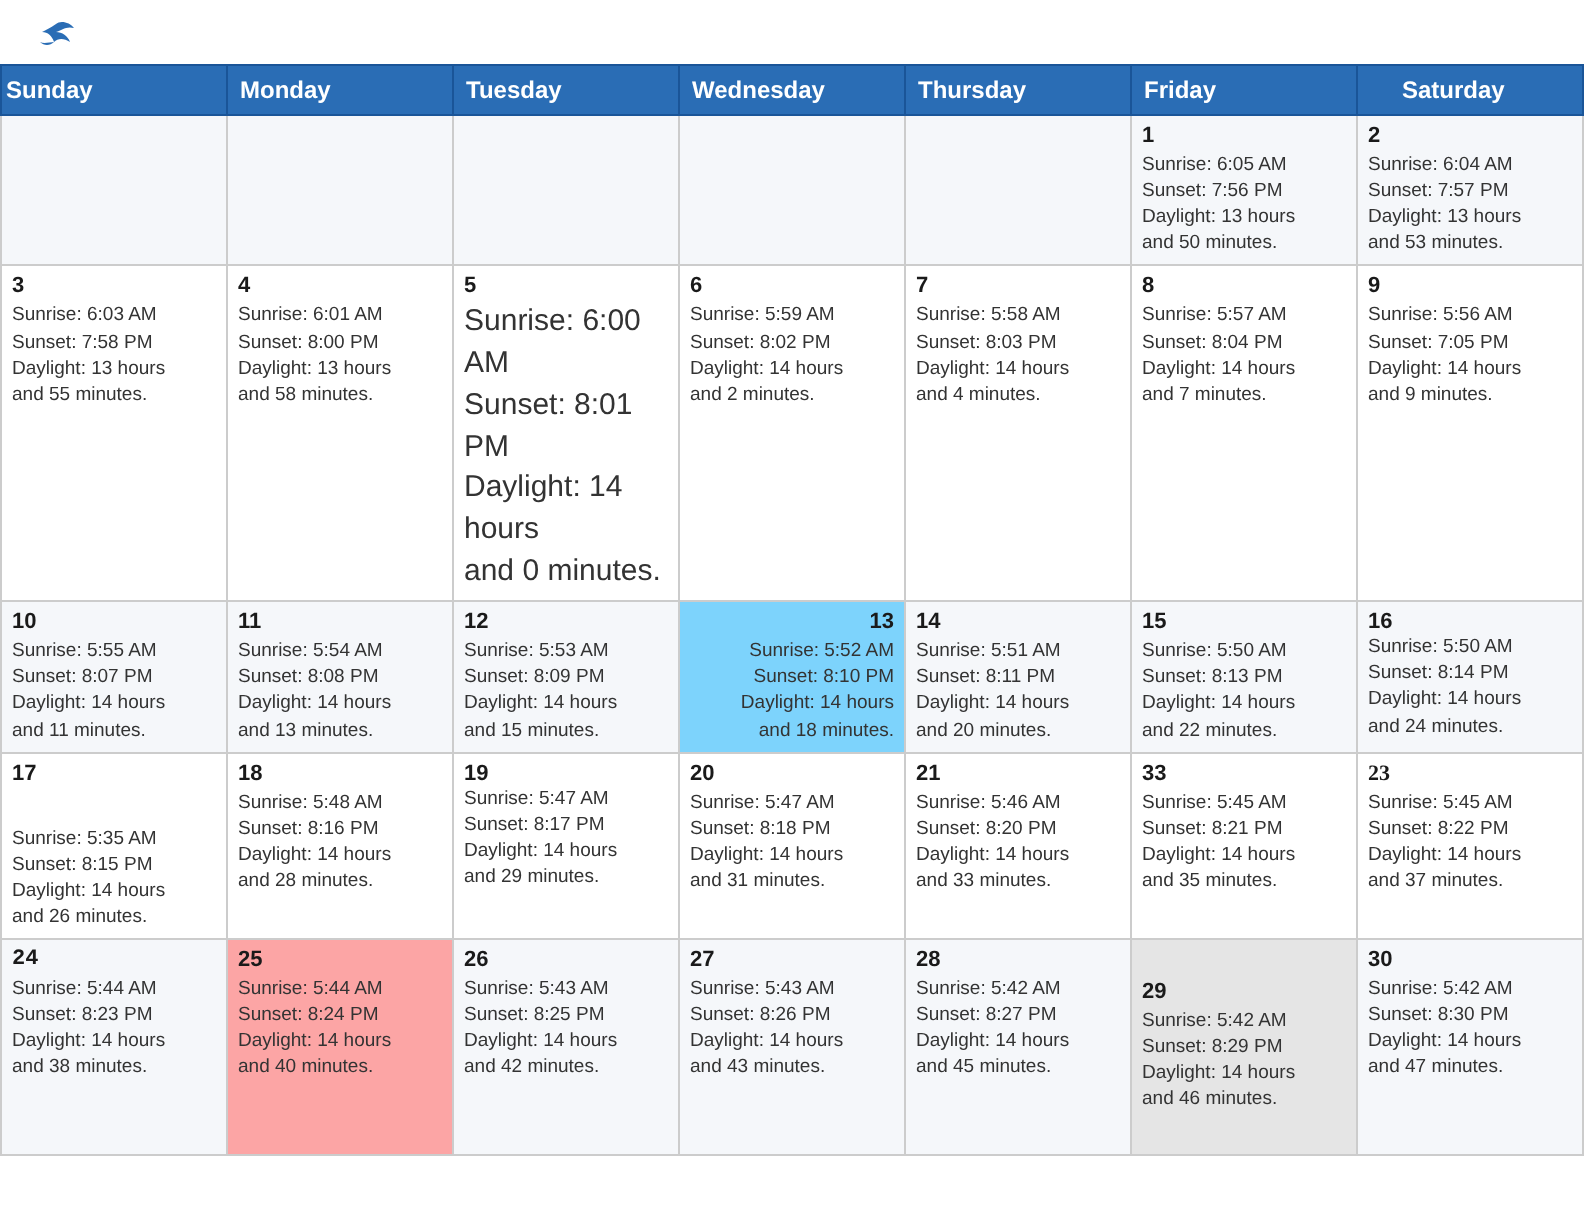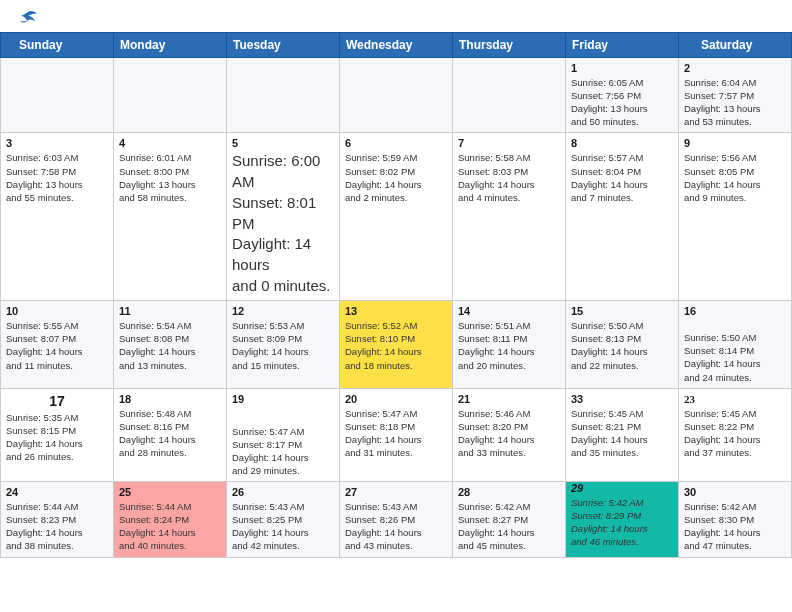--- a/index.html
+++ b/index.html
@@ -21,21 +21,21 @@
   </div>
   <div style="text-align:right;">
     <div style="font-size:36px;font-weight:bold;color:#1a1a1a;font-family:Arial,sans-serif;line-height:1.1;"></div>
     <div style="font-size:13px;color:#333;margin-top:2px;font-family:Arial,sans-serif;"></div>
   </div>
 </div>
 
 <table style="width:100%;border-collapse:collapse;margin:4px 0 0 0;table-layout:fixed;">
   <thead>
     <tr>
-    <th style="background: rgb(42, 109, 181); color: rgb(255, 255, 255); font-size: 12px; font-weight: bold; text-align: left; padding: 5px 18px; border: 1px solid rgb(26, 85, 152);">Sunday</th>
+    <th style="background: rgb(42, 109, 181); color: rgb(255, 255, 255); font-size: 12px; font-weight: bold; text-align: left; padding: 5px 2px; border: 1px solid rgb(26, 85, 152);">Sunday</th>
         <th style="background: rgb(42, 109, 181); color: rgb(255, 255, 255); font-size: 12px; font-weight: bold; text-align: left; padding: 5px 6px; border: 1px solid rgb(26, 85, 152);">Monday</th>
         <th style="background: rgb(42, 109, 181); color: rgb(255, 255, 255); font-size: 12px; font-weight: bold; text-align: left; padding: 5px 6px; border: 1px solid rgb(26, 85, 152);">Tuesday</th>
         <th style="background: rgb(42, 109, 181); color: rgb(255, 255, 255); font-size: 12px; font-weight: bold; text-align: left; padding: 5px 6px; border: 1px solid rgb(26, 85, 152);">Wednesday</th>
         <th style="background: rgb(42, 109, 181); color: rgb(255, 255, 255); font-size: 12px; font-weight: bold; text-align: left; padding: 5px 6px; border: 1px solid rgb(26, 85, 152);">Thursday</th>
         <th style="background: rgb(42, 109, 181); color: rgb(255, 255, 255); font-size: 12px; font-weight: bold; text-align: left; padding: 5px 6px; border: 1px solid rgb(26, 85, 152);">Friday</th>
         <th style="background: rgb(42, 109, 181); color: rgb(255, 255, 255); font-size: 12px; font-weight: bold; text-align: left; padding: 5px 22px; border: 1px solid rgb(26, 85, 152);">Saturday</th>
       </tr>
   </thead>
   <tbody id="calendar-body">
   <tr>
@@ -98,21 +98,21 @@
         <td style="border: 1px solid rgb(204, 204, 204); vertical-align: top; padding: 4px 5px; font-size: 10px; color: rgb(51, 51, 51); width: 113px; min-height: 72px; background: rgb(255, 255, 255);">
           <span style="font-size: 11px; font-weight: bold; color: rgb(26, 26, 26); display: block; margin-bottom: 2px; font-family: Arial, sans-serif;">8</span>
           <div style="font-size: 9.5px; color: rgb(51, 51, 51); line-height: 1.38; font-family: Arial, sans-serif; white-space: pre-line;">Sunrise: 5:57 AM
 Sunset: 8:04 PM
 Daylight: 14 hours
 and 7 minutes.</div>
         </td>
         <td style="border: 1px solid rgb(204, 204, 204); vertical-align: top; padding: 4px 5px; font-size: 10px; color: rgb(51, 51, 51); width: 113px; min-height: 72px; background: rgb(255, 255, 255);">
           <span style="font-size: 11px; font-weight: bold; color: rgb(26, 26, 26); display: block; margin-bottom: 2px; font-family: Arial, sans-serif;">9</span>
           <div style="font-size: 9.5px; color: rgb(51, 51, 51); line-height: 1.38; font-family: Arial, sans-serif; white-space: pre-line;">Sunrise: 5:56 AM
-Sunset: 8:05 PM
+Sunset: 7:05 PM
 Daylight: 14 hours
 and 9 minutes.</div>
         </td>
       </tr>
       <tr>
         <td style="border: 1px solid rgb(204, 204, 204); vertical-align: top; padding: 4px 5px; font-size: 10px; color: rgb(51, 51, 51); width: 113px; min-height: 72px; background: rgb(245, 247, 250);">
           <span style="font-size: 11px; font-weight: bold; color: rgb(26, 26, 26); display: block; margin-bottom: 2px; font-family: Arial, sans-serif;">10</span>
           <div style="font-size: 9.5px; color: rgb(51, 51, 51); line-height: 1.38; font-family: Arial, sans-serif; white-space: pre-line;">Sunrise: 5:55 AM
 Sunset: 8:07 PM
 Daylight: 14 hours
@@ -125,21 +125,21 @@
 Daylight: 14 hours
 and 13 minutes.</div>
         </td>
         <td style="border: 1px solid rgb(204, 204, 204); vertical-align: top; padding: 4px 5px; font-size: 10px; color: rgb(51, 51, 51); width: 113px; min-height: 72px; background: rgb(245, 247, 250); margin-left: 32px;">
           <span style="font-size: 11px; font-weight: bold; color: rgb(26, 26, 26); display: block; margin-bottom: 2px; font-family: Arial, sans-serif;">12</span>
           <div style="font-size: 9.5px; color: rgb(51, 51, 51); line-height: 1.38; font-family: Arial, sans-serif; white-space: pre-line;">Sunrise: 5:53 AM
 Sunset: 8:09 PM
 Daylight: 14 hours
 and 15 minutes.</div>
         </td>
-        <td style="border: 1px solid rgb(204, 204, 204); vertical-align: top; padding: 4px 5px; font-size: 10px; color: rgb(51, 51, 51); width: 113px; min-height: 72px; background: #fde047;">
+        <td style="border: 1px solid rgb(204, 204, 204); vertical-align: top; padding: 4px 5px; font-size: 10px; color: rgb(51, 51, 51); width: 113px; min-height: 72px; background: #7dd3fc; text-align: right;">
           <span style="font-size: 11px; font-weight: bold; color: rgb(26, 26, 26); display: block; margin-bottom: 2px; font-family: Arial, sans-serif;">13</span>
           <div style="font-size: 9.5px; color: rgb(51, 51, 51); line-height: 1.38; font-family: Arial, sans-serif; white-space: pre-line;">Sunrise: 5:52 AM
 Sunset: 8:10 PM
 Daylight: 14 hours
 and 18 minutes.</div>
         </td>
         <td style="border: 1px solid rgb(204, 204, 204); vertical-align: top; padding: 4px 5px; font-size: 10px; color: rgb(51, 51, 51); width: 113px; min-height: 72px; background: rgb(245, 247, 250);">
           <span style="font-size: 11px; font-weight: bold; color: rgb(26, 26, 26); display: block; margin-bottom: 2px; font-family: Arial, sans-serif;">14</span>
           <div style="font-size: 9.5px; color: rgb(51, 51, 51); line-height: 1.38; font-family: Arial, sans-serif; white-space: pre-line;">Sunrise: 5:51 AM
 Sunset: 8:11 PM
@@ -147,44 +147,44 @@
 and 20 minutes.</div>
         </td>
         <td style="border: 1px solid rgb(204, 204, 204); vertical-align: top; padding: 4px 5px; font-size: 10px; color: rgb(51, 51, 51); width: 113px; min-height: 72px; background: rgb(245, 247, 250);">
           <span style="font-size: 11px; font-weight: bold; color: rgb(26, 26, 26); display: block; margin-bottom: 2px; font-family: Arial, sans-serif;">15</span>
           <div style="font-size: 9.5px; color: rgb(51, 51, 51); line-height: 1.38; font-family: Arial, sans-serif; white-space: pre-line;">Sunrise: 5:50 AM
 Sunset: 8:13 PM
 Daylight: 14 hours
 and 22 minutes.</div>
         </td>
         <td style="border: 1px solid rgb(204, 204, 204); vertical-align: top; padding: 4px 5px; font-size: 10px; color: rgb(51, 51, 51); width: 113px; min-height: 72px; background: rgb(245, 247, 250);">
-          <span style="font-size: 11px; font-weight: bold; color: rgb(26, 26, 26); display: block; margin-bottom: 14px; font-family: Arial, sans-serif;">16</span>
+          <span style="font-size: 11px; font-weight: bold; color: rgb(26, 26, 26); display: block; margin-bottom: 0; font-family: Arial, sans-serif;">16</span>
           <div style="font-size: 9.5px; color: rgb(51, 51, 51); line-height: 1.38; font-family: Arial, sans-serif; white-space: pre-line;">Sunrise: 5:50 AM
 Sunset: 8:14 PM
 Daylight: 14 hours
 and 24 minutes.</div>
         </td>
       </tr>
       <tr>
         <td style="border: 1px solid rgb(204, 204, 204); vertical-align: top; padding: 4px 5px; font-size: 10px; color: rgb(51, 51, 51); width: 113px; min-height: 72px; background: rgb(255, 255, 255);">
-          <span style="font-size: 14px; font-weight: bold; color: rgb(26, 26, 26); display: block; margin-bottom: 2px; font-family: Arial, sans-serif; text-align: center;">17</span>
+          <span style="font-size: 11px; font-weight: bold; color: rgb(26, 26, 26); display: block; margin-bottom: 20px; font-family: Arial, sans-serif;">17</span>
           <div style="font-size: 9.5px; color: rgb(51, 51, 51); line-height: 1.38; font-family: Arial, sans-serif; white-space: pre-line;">Sunrise: 5:35 AM
 Sunset: 8:15 PM
 Daylight: 14 hours
 and 26 minutes.</div>
         </td>
         <td style="border: 1px solid rgb(204, 204, 204); vertical-align: top; padding: 4px 5px; font-size: 10px; color: rgb(51, 51, 51); width: 113px; min-height: 72px; background: rgb(255, 255, 255);">
           <span style="font-size: 11px; font-weight: bold; color: rgb(26, 26, 26); display: block; margin-bottom: 2px; font-family: Arial, sans-serif;">18</span>
           <div style="font-size: 9.5px; color: rgb(51, 51, 51); line-height: 1.38; font-family: Arial, sans-serif; white-space: pre-line;">Sunrise: 5:48 AM
 Sunset: 8:16 PM
 Daylight: 14 hours
 and 28 minutes.</div>
         </td>
         <td style="border: 1px solid rgb(204, 204, 204); vertical-align: top; padding: 4px 5px; font-size: 10px; color: rgb(51, 51, 51); width: 113px; min-height: 72px; background: rgb(255, 255, 255);">
-          <span style="font-size: 11px; font-weight: bold; color: rgb(26, 26, 26); display: block; margin-bottom: 20px; font-family: Arial, sans-serif;">19</span>
+          <span style="font-size: 11px; font-weight: bold; color: rgb(26, 26, 26); display: block; margin-bottom: 0; font-family: Arial, sans-serif;">19</span>
           <div style="font-size: 9.5px; color: rgb(51, 51, 51); line-height: 1.38; font-family: Arial, sans-serif; white-space: pre-line;">Sunrise: 5:47 AM
 Sunset: 8:17 PM
 Daylight: 14 hours
 and 29 minutes.</div>
         </td>
         <td style="border: 1px solid rgb(204, 204, 204); vertical-align: top; padding: 4px 5px; font-size: 10px; color: rgb(51, 51, 51); width: 113px; min-height: 72px; background: rgb(255, 255, 255);">
           <span style="font-size: 11px; font-weight: bold; color: rgb(26, 26, 26); display: block; margin-bottom: 2px; font-family: Arial, sans-serif;">20</span>
           <div style="font-size: 9.5px; color: rgb(51, 51, 51); line-height: 1.38; font-family: Arial, sans-serif; white-space: pre-line;">Sunrise: 5:47 AM
 Sunset: 8:18 PM
 Daylight: 14 hours
@@ -207,21 +207,21 @@
         <td style="border: 1px solid rgb(204, 204, 204); vertical-align: top; padding: 4px 5px; font-size: 10px; color: rgb(51, 51, 51); width: 113px; min-height: 72px; background: rgb(255, 255, 255);">
           <span style="font-size: 11px; font-weight: bold; color: rgb(26, 26, 26); display: block; margin-bottom: 2px; font-family: Liberation Serif, serif;">23</span>
           <div style="font-size: 9.5px; color: rgb(51, 51, 51); line-height: 1.38; font-family: Arial, sans-serif; white-space: pre-line;">Sunrise: 5:45 AM
 Sunset: 8:22 PM
 Daylight: 14 hours
 and 37 minutes.</div>
         </td>
       </tr>
       <tr>
         <td style="border: 1px solid rgb(204, 204, 204); vertical-align: top; padding: 4px 5px; font-size: 10px; color: rgb(51, 51, 51); width: 113px; min-height: 72px; background: rgb(245, 247, 250);">
-          <span style="font-size: 11px; font-weight: bold; color: rgb(26, 26, 26); display: block; margin-bottom: 2px; font-family: Liberation Sans, sans-serif;">24</span>
+          <span style="font-size: 11px; font-weight: bold; color: rgb(26, 26, 26); display: block; margin-bottom: 2px; font-family: Liberation Mono, monospace;">24</span>
           <div style="font-size: 9.5px; color: rgb(51, 51, 51); line-height: 1.38; font-family: Arial, sans-serif; white-space: pre-line;">Sunrise: 5:44 AM
 Sunset: 8:23 PM
 Daylight: 14 hours
 and 38 minutes.</div>
         </td>
         <td style="border: 1px solid rgb(204, 204, 204); vertical-align: top; padding: 4px 5px; font-size: 10px; color: rgb(51, 51, 51); width: 113px; min-height: 72px; background: #fca5a5;">
           <span style="font-size: 11px; font-weight: bold; color: rgb(26, 26, 26); display: block; margin-bottom: 2px; font-family: Arial, sans-serif;">25</span>
           <div style="font-size: 9.5px; color: rgb(51, 51, 51); line-height: 1.38; font-family: Arial, sans-serif; white-space: pre-line;">Sunrise: 5:44 AM
 Sunset: 8:24 PM
 Daylight: 14 hours
@@ -241,21 +241,21 @@
 Daylight: 14 hours
 and 43 minutes.</div>
         </td>
         <td style="border: 1px solid rgb(204, 204, 204); vertical-align: top; padding: 4px 5px; font-size: 10px; color: rgb(51, 51, 51); width: 113px; min-height: 72px; background: rgb(245, 247, 250);">
           <span style="font-size: 11px; font-weight: bold; color: rgb(26, 26, 26); display: block; margin-bottom: 2px; font-family: Arial, sans-serif;">28</span>
           <div style="font-size: 9.5px; color: rgb(51, 51, 51); line-height: 1.38; font-family: Arial, sans-serif; white-space: pre-line;">Sunrise: 5:42 AM
 Sunset: 8:27 PM
 Daylight: 14 hours
 and 45 minutes.</div>
         </td>
-        <td style="border: 1px solid rgb(204, 204, 204); vertical-align: top; padding: 0 5px; font-size: 10px; color: rgb(51, 51, 51); width: 113px; min-height: 72px; background: #14b8a6; font-style: italic;">
+        <td style="border: 1px solid rgb(204, 204, 204); vertical-align: top; padding: 20px 5px; font-size: 10px; color: rgb(51, 51, 51); width: 113px; min-height: 72px; background: #e5e5e5;">
           <span style="font-size: 11px; font-weight: bold; color: rgb(26, 26, 26); display: block; margin-bottom: 2px; font-family: Arial, sans-serif;">29</span>
           <div style="font-size: 9.5px; color: rgb(51, 51, 51); line-height: 1.38; font-family: Arial, sans-serif; white-space: pre-line;">Sunrise: 5:42 AM
 Sunset: 8:29 PM
 Daylight: 14 hours
 and 46 minutes.</div>
         </td>
         <td style="border: 1px solid rgb(204, 204, 204); vertical-align: top; padding: 4px 5px; font-size: 10px; color: rgb(51, 51, 51); width: 113px; min-height: 72px; background: rgb(245, 247, 250);">
           <span style="font-size: 11px; font-weight: bold; color: rgb(26, 26, 26); display: block; margin-bottom: 2px; font-family: Arial, sans-serif;">30</span>
           <div style="font-size: 9.5px; color: rgb(51, 51, 51); line-height: 1.38; font-family: Arial, sans-serif; white-space: pre-line;">Sunrise: 5:42 AM
 Sunset: 8:30 PM

